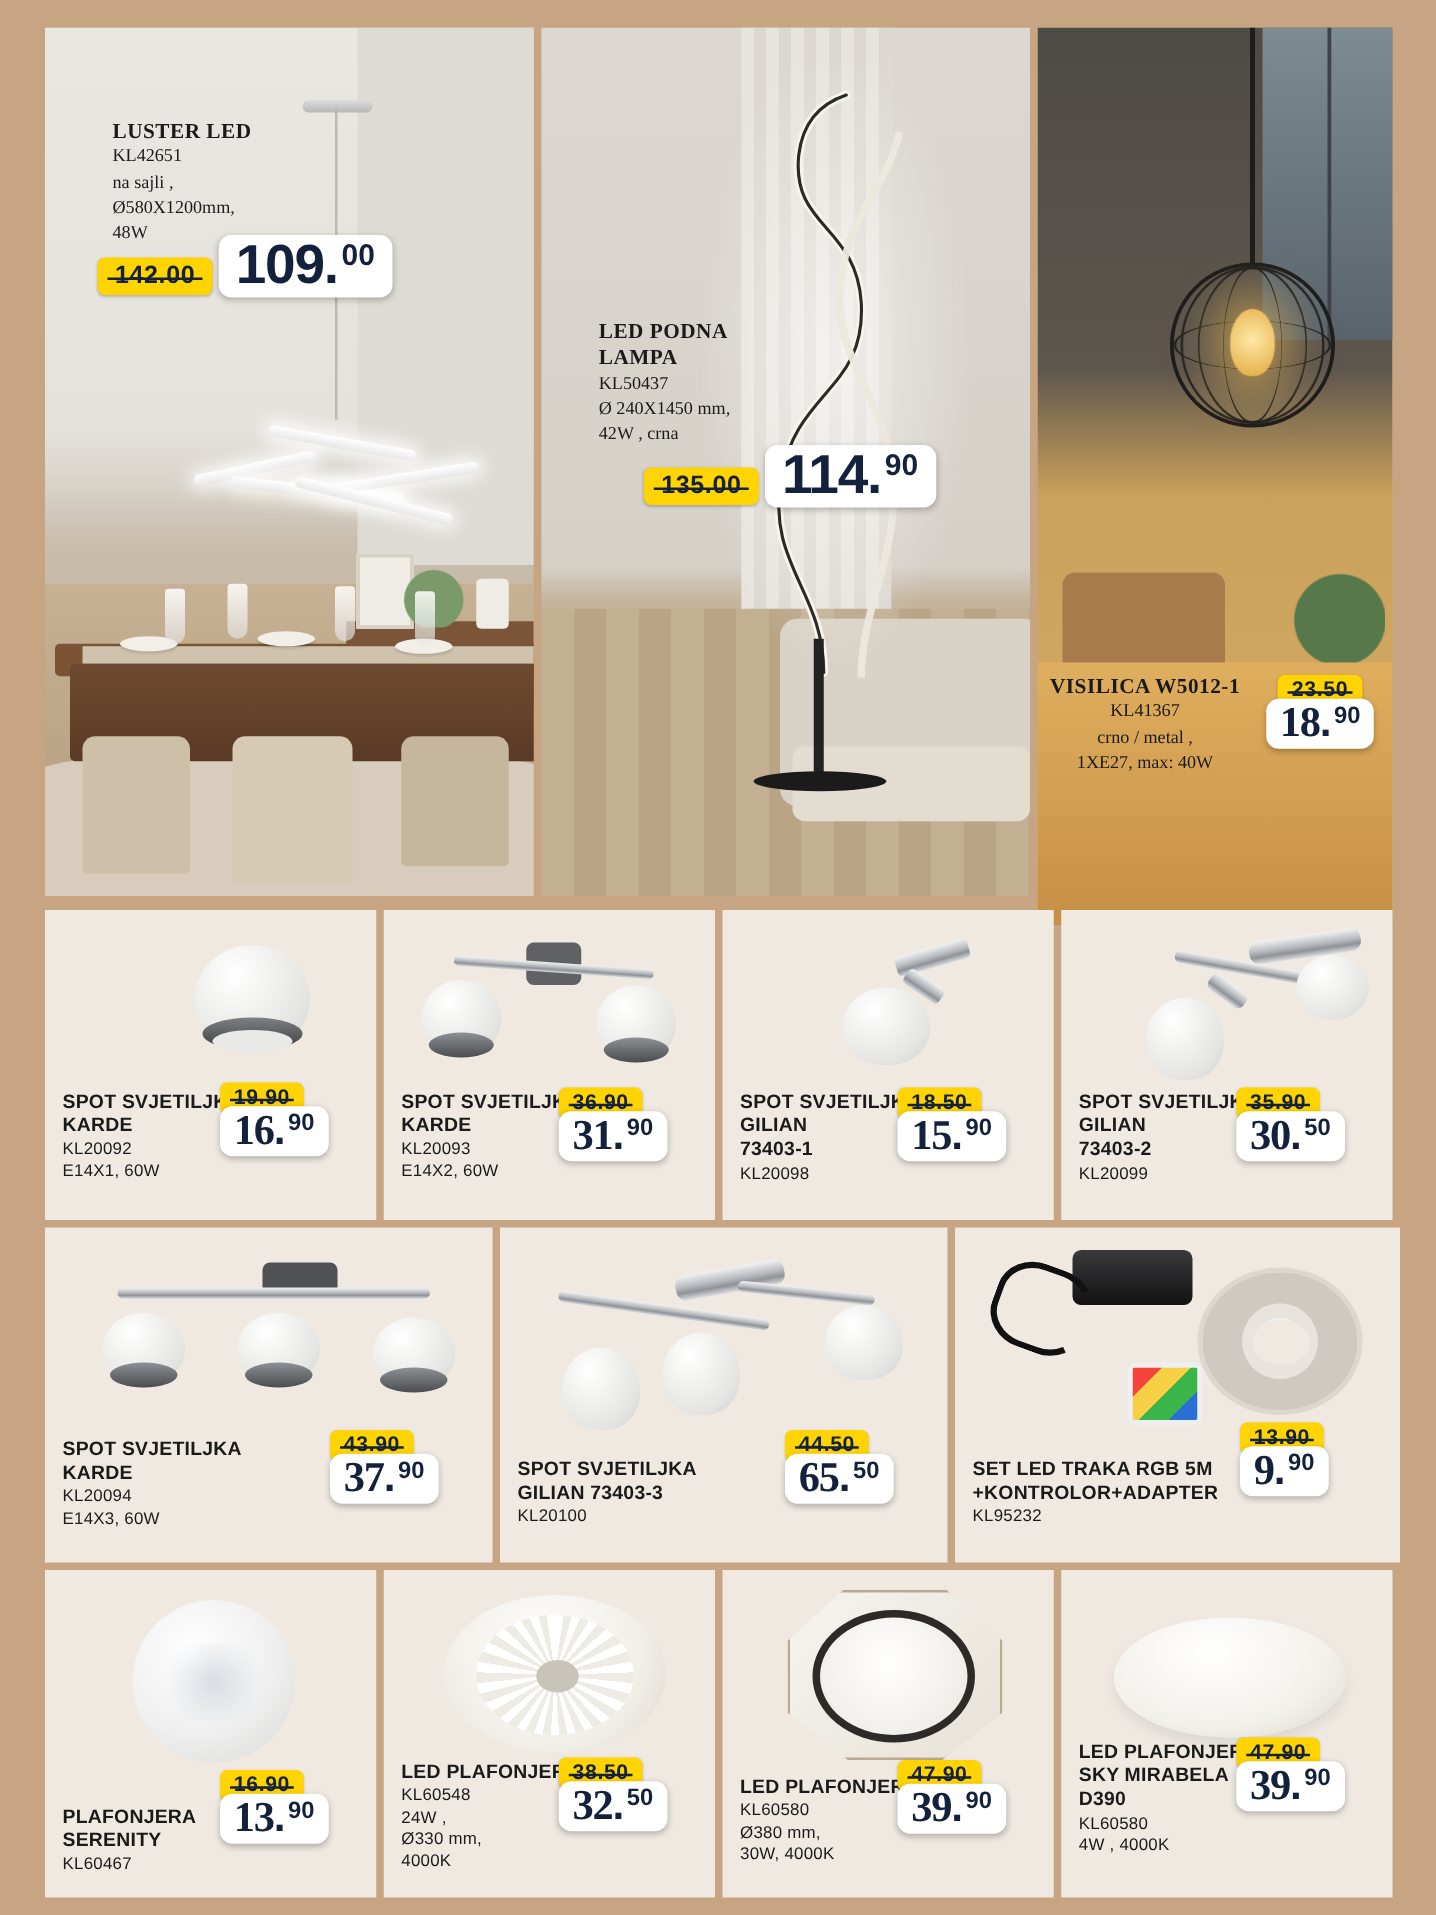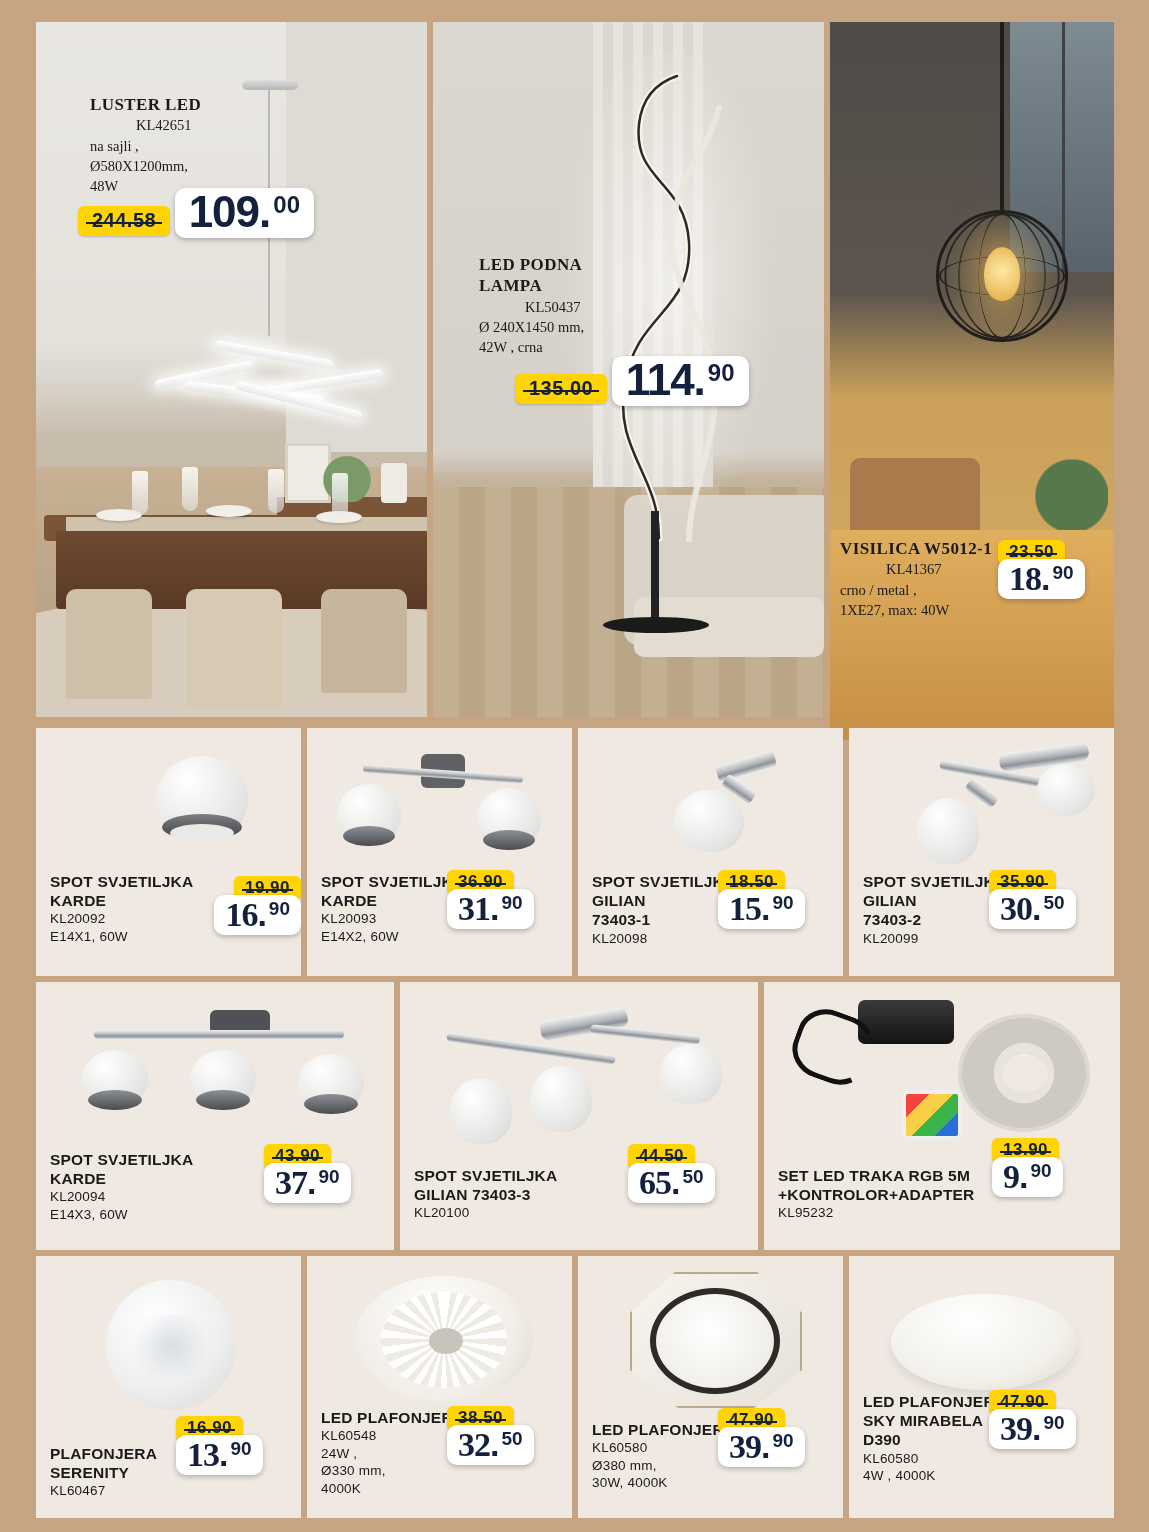--- a/index.html
+++ b/index.html
@@ -18,21 +18,21 @@
   .hero {
     position: absolute;
     left: 36px; top: 22px;
     width: 1078px; height: 695px;
     display: flex;
     gap: 6px;
   }
   .hero-cell { position: relative; overflow: hidden; }
   .hero-1 { width: 391px; height: 695px; }
   .hero-2 { width: 391px; height: 695px; }
-  .hero-3 { width: 284px; height: 718px; }
+  .hero-3 { width: 284px; height: 718px; text-align: center; }
 
   
   .room1 {
     position: absolute; inset: 0;
     background:
       linear-gradient(to bottom, #e9e7e2 0%, #e5e2dc 46%, #e5e2dc 46%, #d9d4cb 52%, #c8bcab 60%, #bfae97 100%);
   }
   .room1 .wall-right { position:absolute; left:250px; top:0; width:141px; height:430px; background:#dedbd4; }
   .room1 .floor {
     position:absolute; left:0; bottom:0; width:100%; height:250px;
@@ -113,21 +113,21 @@
 
   .tag.small .old { font-size:17px; padding:2px 11px 3px; }
   .tag.small .newbox { padding:2px 11px 3px; }
   .tag.small .int { font-size:34px;font-family:Liberation Serif, serif; }
   .tag.small .dot { font-size:34px; }
   .tag.small .dec { font-size:19px; top:-11px; }
 
   
   .htxt { position:absolute; z-index:15; color:#1a1a1a;font-family:Liberation Serif, serif; }
   .htxt .t { font-size:17px; font-weight:700; letter-spacing:.4px; line-height:1.25; }
-  .htxt .c { font-size:14.5px; font-weight:400; line-height:1.4;margin-left:46px; }
+  .htxt .c { font-size:14.5px; font-weight:400; line-height:1.4; }
   .htxt .d { font-size:14.5px; font-weight:400; line-height:1.4; }
 
   
   .grid-row { position:absolute; left:36px; display:flex; gap:6px; }
   .cell {
     position:relative;
     background:#efe9e2;
     overflow:hidden;
   }
   .cell .pname {
@@ -188,21 +188,21 @@
 
       <div class="htxt" style="left:54px; top:72px;">
         <div class="t">LUSTER LED</div>
         <div class="c">KL42651</div>
         <div class="d">na sajli ,</div>
         <div class="d">Ø580X1200mm,</div>
         <div class="d">48W</div>
       </div>
 
       <div class="tag" style="left:42px; top:172px;">
-        <div class="old">244.58</div>
+        <div class="old">142.00</div>
         <div class="newbox">
           <span class="int">109</span>
           <span class="dot">.</span>
           <span class="dec">00</span>
         </div>
       </div>
     </div>
 
     <div class="hero-cell hero-2">
       <div class="room2">
@@ -279,21 +279,21 @@
         <div class="shade" style="position:absolute;left:8px;top:4px;width:92px;height:86px;"></div>
         <div style="position:absolute;left:14px;top:62px;width:80px;height:26px;border-radius:50%;background:linear-gradient(to bottom,#7d7f83,#3c3e41);"></div>
         <div style="position:absolute;left:22px;top:72px;width:64px;height:18px;border-radius:50%;background:#e9e9e7;"></div>
       </div>
       <div class="pname" style="top:144px;">
         <span class="label-2">SPOT SVJETILJKA</span>
         <span class="label-2">KARDE</span>
         <span class="label-2 pcode">KL20092</span>
         <span class="label-2 pcode">E14X1, 60W</span>
       </div>
-      <div class="tag small" style="left:140px;top:148px;text-align:right;">
+      <div class="tag small" style="left:140px;top:138px;">
         <div class="old">19.90</div>
         <div class="newbox">
           <span class="int">16</span>
           <span class="dot">.</span>
           <span class="dec">90</span>
         </div>
       </div>
     </div>
 
     <div class="cell" style="width:265px;height:248px;">

